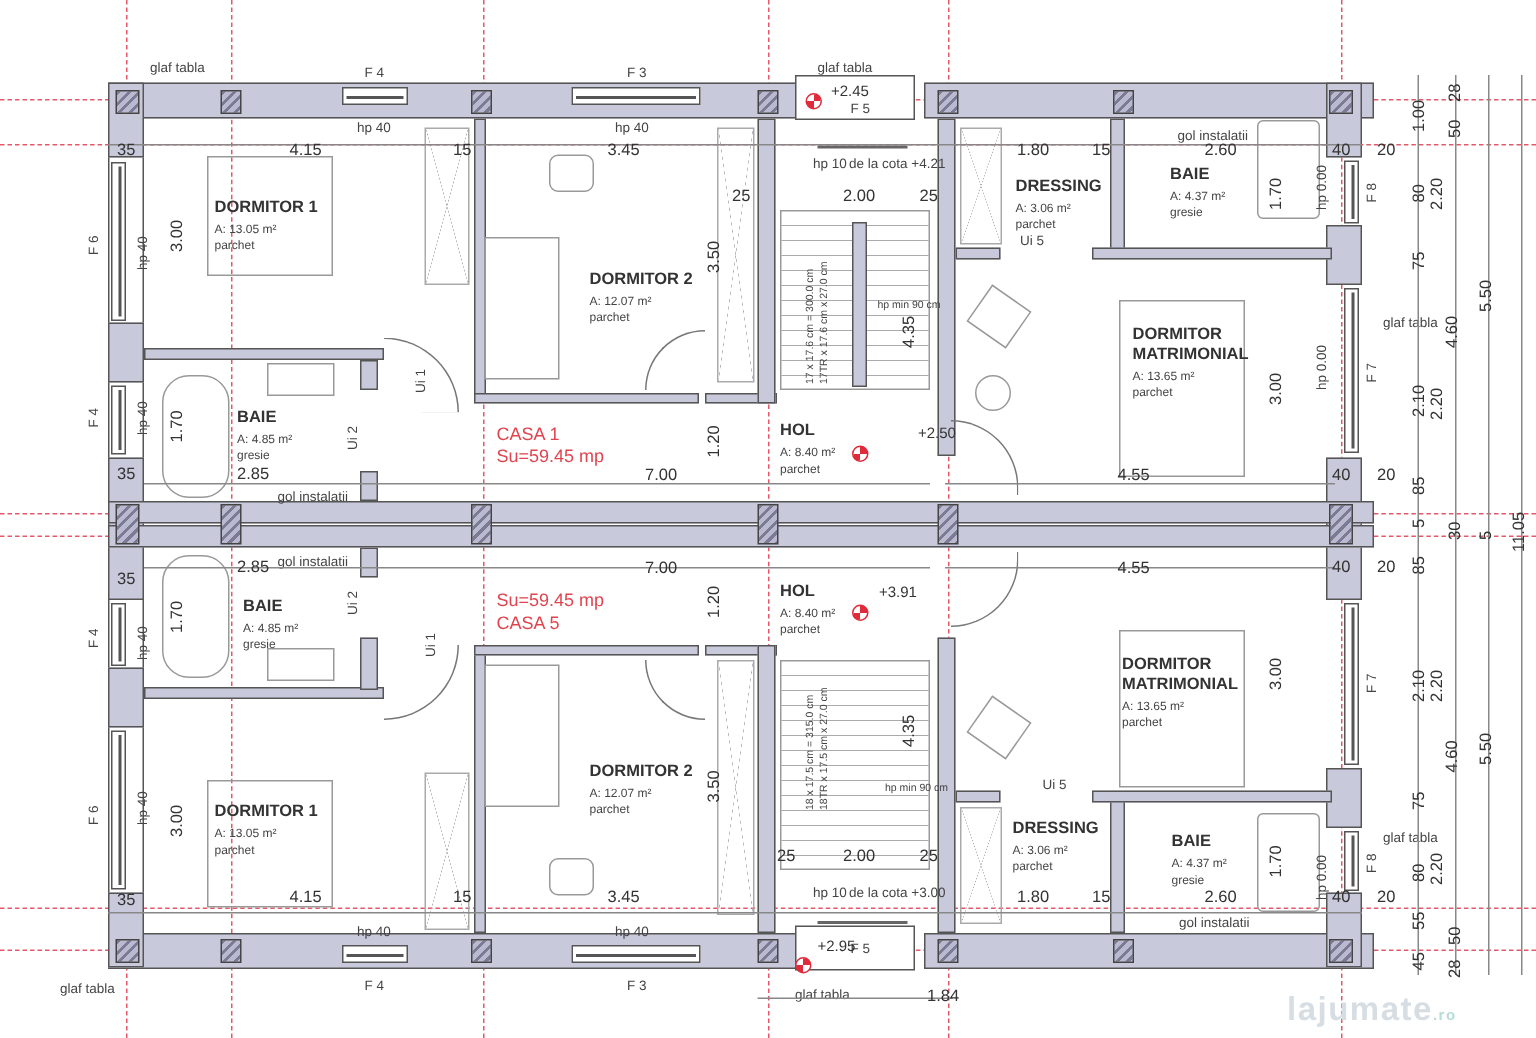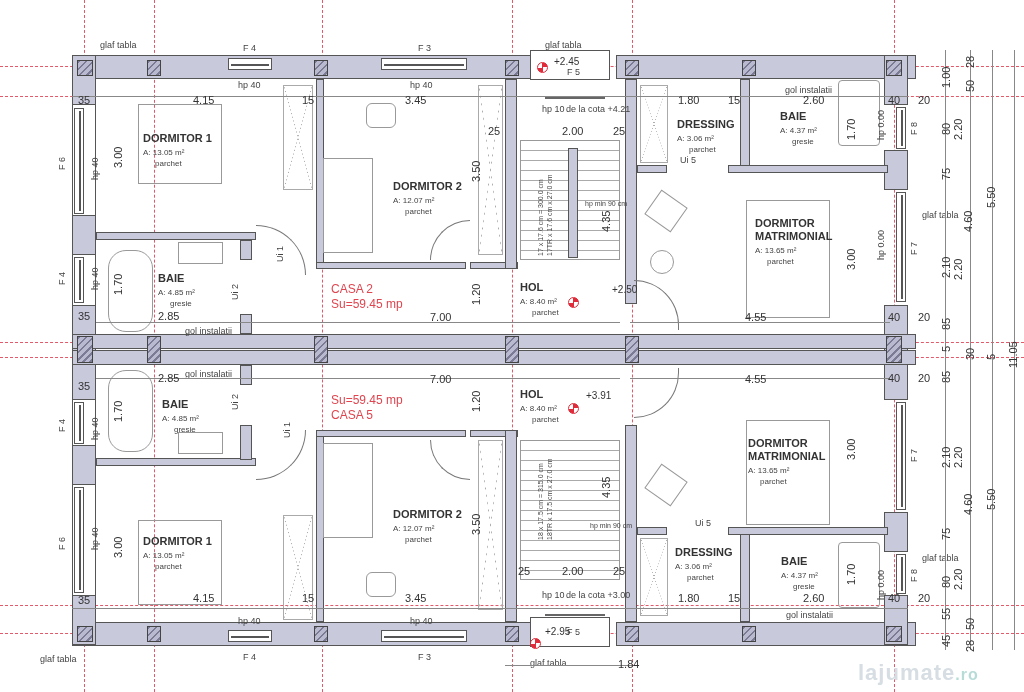--- a/index.html
+++ b/index.html
@@ -8,35 +8,35 @@
   .hatch{position:absolute;background:repeating-linear-gradient(135deg,#7b7b95 0 2px,#b9b9cf 2px 5px);border:1px solid #444;box-sizing:border-box;}
   .line{position:absolute;background:#666;}
   .redh{position:absolute;height:0;border-top:1px dashed #e25a6a;}
   .redv{position:absolute;width:0;border-left:1px dashed #e25a6a;}
   .dim{position:absolute;font-size:9px;color:#444;white-space:nowrap;}
   .dimL{position:absolute;font-size:11px;color:#333;white-space:nowrap;}
   .vt{transform:rotate(-90deg);transform-origin:left top;}
   .room{position:absolute;}
   .room .t{font-weight:bold;font-size:11px;color:#333;line-height:13px;}
   .room .a{font-size:8px;color:#444;margin-top:3px;}
-  .room .f{font-size:8px;color:#444;margin-top:2px;margin-left:12px;}
+  .room .f{font-size:8px;color:#444;margin-top:2px;}
   .casa{position:absolute;color:#e0454f;font-size:12px;line-height:15px;}
   .lvl{position:absolute;font-size:10px;color:#333;}
   .target{position:absolute;width:11px;height:11px;border-radius:50%;background:conic-gradient(#e02b3a 0 25%,#fff 0 50%,#e02b3a 0 75%,#fff 0);border:1px solid #e02b3a;box-sizing:border-box;}
   .win{position:absolute;background:#fff;border:1px solid #555;box-sizing:border-box;}
   .win::after{content:"";position:absolute;left:2px;right:2px;top:45%;height:2px;background:#555;}
   .winv{position:absolute;background:#fff;border:1px solid #555;box-sizing:border-box;}
   .winv::after{content:"";position:absolute;top:2px;bottom:2px;left:45%;width:2px;background:#555;}
   .furn{position:absolute;border:1px solid #999;box-sizing:border-box;background:transparent;}
   .xbox{position:absolute;border:1px solid #aaa;box-sizing:border-box;background:linear-gradient(to top right,transparent 49.5%,#aaa 50%,transparent 50.5%),linear-gradient(to bottom right,transparent 49.5%,#aaa 50%,transparent 50.5%);}
   .door{position:absolute;border:1px solid #777;box-sizing:border-box;}
   .tub{position:absolute;border:1px solid #999;border-radius:18px;box-sizing:border-box;}
   .stair{position:absolute;border:1px solid #999;box-sizing:border-box;background:repeating-linear-gradient(to bottom,transparent 0 9px,#aaa 9px 10px);}
   .wm{position:absolute;font-size:22px;color:#d6dde3;font-weight:bold;letter-spacing:1px;}
-  .wm span{font-size:16px;color:#b7dcd8;}
+  .wm span{font-size:10px;color:#b7dcd8;}
 </style>
 </head>
 <body>
 
 <div>
   <div class="redh" style="left:0;top:66px;width:1024px;"></div>
   <div class="redh" style="left:0;top:96px;width:1024px;"></div>
   <div class="redh" style="left:0;top:342px;width:1024px;"></div>
   <div class="redh" style="left:0;top:357px;width:1024px;"></div>
   <div class="redh" style="left:0;top:605px;width:1024px;"></div>
@@ -264,21 +264,21 @@
   <div class="f">gresie</div>
 </div>
 <div class="room" style="left:748px;top:437px;">
   <div class="t">DORMITOR</div>
   <div class="t">MATRIMONIAL</div>
   <div class="a">A: 13.65 m²</div>
   <div class="f">parchet</div>
 </div>
 
 <div class="casa" style="left:331px;top:282px;">
-  <div>CASA 2</div>
+  <div>CASA 1</div>
   <div>Su=59.45 mp</div>
 </div>
 <div class="casa" style="left:331px;top:393px;">
   <div>Su=59.45 mp</div>
   <div>CASA 5</div>
 </div>
 
 <div class="target" style="left:537px;top:62px;"></div>
 <div class="lvl" style="left:554px;top:56px;">+2.45</div>
 <div class="target" style="left:568px;top:297px;"></div>

